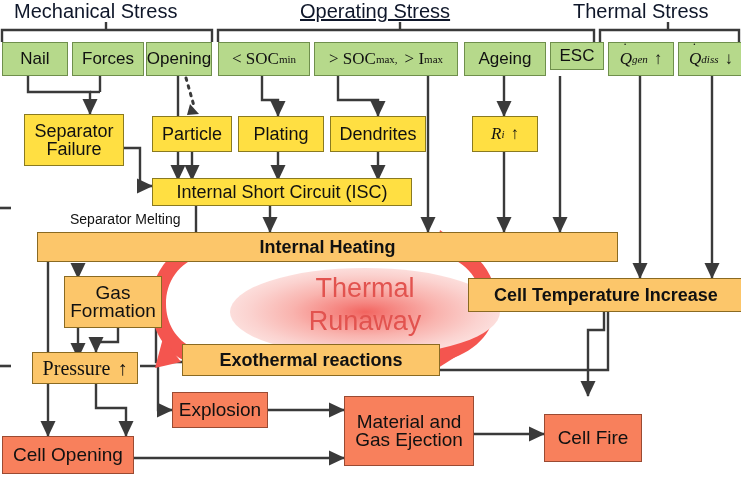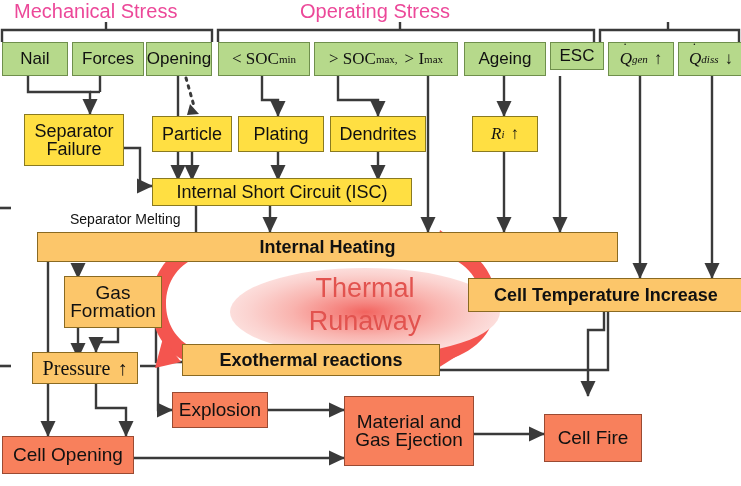--- a/index.html
+++ b/index.html
@@ -17,21 +17,21 @@
   svg.lines{
     position:absolute;
     left:0; top:0;
     width:741px; height:486px;
     pointer-events:none;
   }
   .grp-title{
     position:absolute;
     font-size:20px;
     line-height:22px;
-    color:#ec4899;
+    color:#0f172a;
     white-space:nowrap;
     font-family:"Liberation Sans", sans-serif;
     text-align:right;
   }
   .node{
     position:absolute;
     box-sizing:border-box;
     border:1px solid #7a7a52;
     display:flex;
     align-items:center;
@@ -172,21 +172,22 @@
       <path d="M216,362 L198,338 L190,368 Z" transform="translate(-35,0)"></path>
 
       <path d="M430,240 C470,250 488,276 488,304 C488,332 470,352 440,362
                L436,348 C460,340 473,324 473,304 C473,282 459,262 426,254 Z" transform="translate(8,-2)"></path>
       <path d="M432,232 L456,250 L426,260 Z" transform="translate(8,-2)"></path>
       <path d="M446,370 L442,340 L468,356 Z" transform="translate(-8,-2)"></path>
     </g>
   </svg>
 
   <div class="grp-title" style="left:14px; top:0px;">Mechanical Stress</div>
-  <div class="grp-title" style="left:300px; top:0px;">Operating Stress</div>
+  <div class="grp-title" style="left:300px; top:0px;text-decoration:underline;">Operating Stress</div>
+  <div class="grp-title" style="left:573px; top:0px;">Thermal Stress</div>
 
   <div class="node green" style="left:2px; top:42px; width:66px; height:34px;">Nail</div>
 
   <div class="node green" style="left:72px; top:42px; width:72px; height:34px;">Forces</div>
 
   <div class="node green" style="left:146px; top:42px; width:66px; height:34px;">Opening</div>
 
   <div class="node green serifm" style="left:218px; top:42px; width:92px; height:34px;">
     <span>&lt; SOC</span>
       <sub>min</sub>

